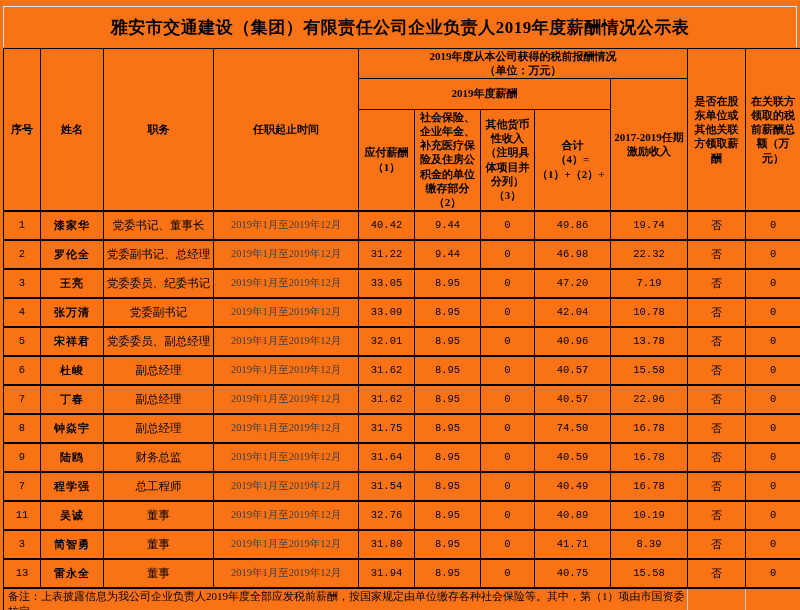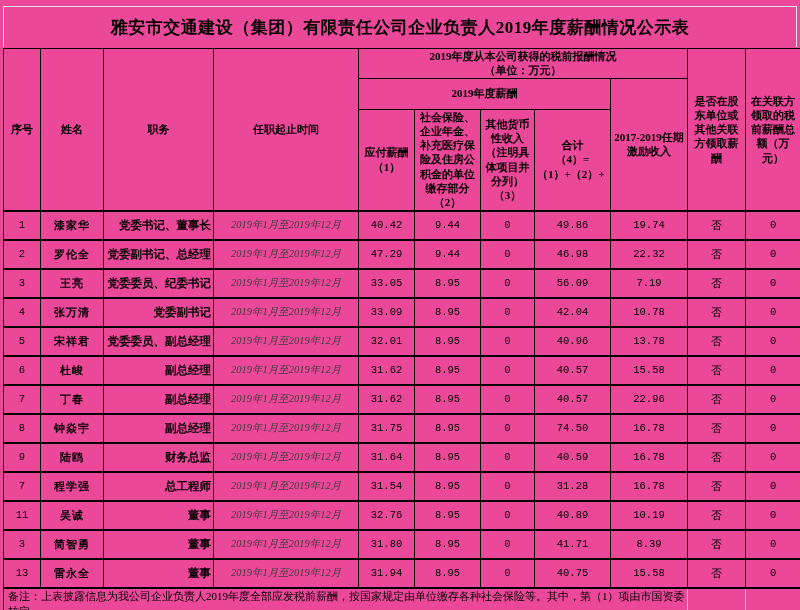--- a/index.html
+++ b/index.html
@@ -1,17 +1,17 @@
 <!DOCTYPE html>
 <html><head>
 <meta charset="utf-8">
 <style>
   html,body{margin:0;padding:0;}
   .page{
-    position:relative;width:800px;height:610px;background:#ec4899;overflow:hidden;
+    position:relative;width:800px;height:610px;background:#f97316;overflow:hidden;
     font-family:"Liberation Serif","DejaVu Serif",serif;color:#000;
   }
   .doc-title{
     position:absolute;top:6px;left:3px;width:792px;height:40px;
     display:flex;align-items:center;justify-content:center;
     font-weight:bold;font-size:17px;letter-spacing:0.5px;
     border:1px solid #e2e2e2;border-bottom:none;
   }
   table.salary{
     position:absolute;top:48px;left:3px;width:797px;
@@ -24,22 +24,22 @@
   thead th{
     font-weight:bold;font-size:11px;line-height:1.3;white-space:pre-line;
   }
   tr.h1{height:26px}
   tr.h2{height:31px}
   tr.h3{height:92px}
   tbody tr{height:29px}
   tbody td{font-size:11px;border-top-width:2px;border-bottom-width:2px;}
   td.num{font-family:"Liberation Mono","DejaVu Sans Mono",monospace;font-size:10.5px;}
   td.name{font-weight:bold;font-size:11px;letter-spacing:1px;}
-  td.position{font-weight:bold;font-size:11.5px;text-align:right;}
-  td.term{white-space:nowrap;font-size:10.5px;color:#3d3d3d;font-style:italic;}
+  td.position{font-weight:normal;font-size:11.5px;}
+  td.term{white-space:nowrap;font-size:10.5px;color:#3d3d3d;}
   td.flag{font-size:11px;}
   tfoot tr{height:28px}
   tfoot td{
     font-size:11px;text-align:left;padding-left:4px;
     border-top:2px solid #000;border-bottom:1px solid #c8c8c8;
   }
   tfoot td.note{border-right:1px solid #cccccc;}
   tfoot td.light{border-left:1px solid #cccccc;border-right-color:#cccccc;}
   tfoot td.light:last-child{border-right:1px solid #cccccc;}
 </style>
@@ -102,37 +102,37 @@
       <td class="num">49.86</td>
       <td class="num">19.74</td>
       <td class="flag">否</td>
       <td class="num">0</td>
     </tr>
         <tr>
       <td class="num">2</td>
       <td class="name">罗伦全</td>
       <td class="position">党委副书记、总经理</td>
       <td class="term">2019年1月至2019年12月</td>
-      <td class="num">47.29</td>
+      <td class="num">31.22</td>
       <td class="num">9.44</td>
       <td class="num">0</td>
       <td class="num">46.98</td>
       <td class="num">22.32</td>
       <td class="flag">否</td>
       <td class="num">0</td>
     </tr>
         <tr>
       <td class="num">3</td>
       <td class="name">王亮</td>
       <td class="position">党委委员、纪委书记</td>
       <td class="term">2019年1月至2019年12月</td>
       <td class="num">33.05</td>
       <td class="num">8.95</td>
       <td class="num">0</td>
-      <td class="num">56.09</td>
+      <td class="num">47.20</td>
       <td class="num">7.19</td>
       <td class="flag">否</td>
       <td class="num">0</td>
     </tr>
         <tr>
       <td class="num">4</td>
       <td class="name">张万清</td>
       <td class="position">党委副书记</td>
       <td class="term">2019年1月至2019年12月</td>
       <td class="num">33.09</td>
@@ -209,21 +209,21 @@
       <td class="num">0</td>
     </tr>
         <tr>
       <td class="num">7</td>
       <td class="name">程学强</td>
       <td class="position">总工程师</td>
       <td class="term">2019年1月至2019年12月</td>
       <td class="num">31.54</td>
       <td class="num">8.95</td>
       <td class="num">0</td>
-      <td class="num">31.28</td>
+      <td class="num">40.49</td>
       <td class="num">16.78</td>
       <td class="flag">否</td>
       <td class="num">0</td>
     </tr>
         <tr>
       <td class="num">11</td>
       <td class="name">吴诚</td>
       <td class="position">董事</td>
       <td class="term">2019年1月至2019年12月</td>
       <td class="num">32.76</td>

